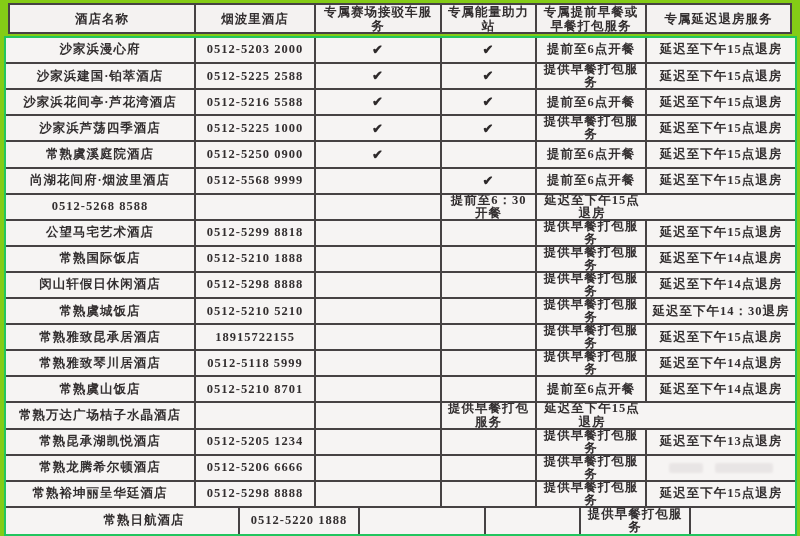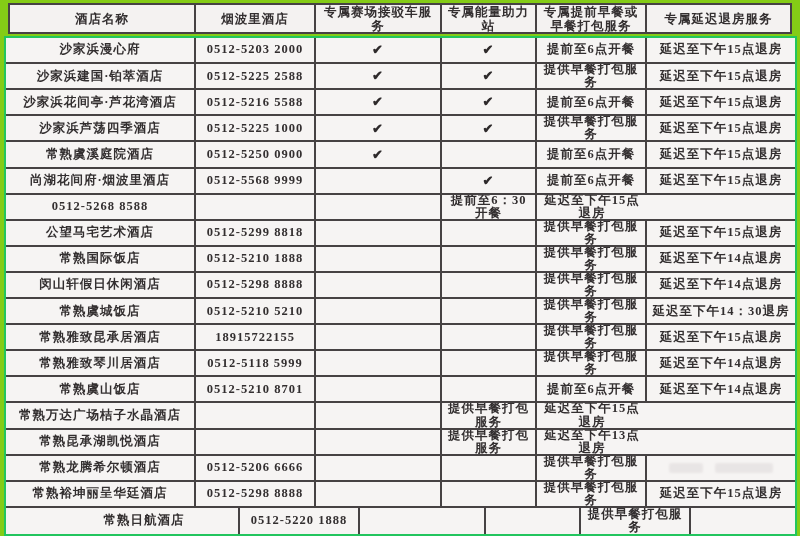--- a/index.html
+++ b/index.html
@@ -201,20 +201,21 @@
       </div>
       <div class="row">
         <div class="cell c-name">常熟万达广场桔子水晶酒店</div>
         <div class="cell"></div>
         <div class="cell"></div>
         <div class="cell">提供早餐打包服务</div>
         <div class="cell c-last">延迟至下午15点退房</div>
       </div>
       <div class="row">
         <div class="cell c-name">常熟昆承湖凯悦酒店</div>
+        <div class="cell c-phone">0512-5205 1234</div>
         <div class="cell"></div>
         <div class="cell"></div>
         <div class="cell">提供早餐打包服务</div>
         <div class="cell c-last">延迟至下午13点退房</div>
       </div>
       <div class="row">
         <div class="cell c-name">常熟龙腾希尔顿酒店</div>
         <div class="cell c-phone">0512-5206 6666</div>
         <div class="cell"></div>
         <div class="cell"></div>

